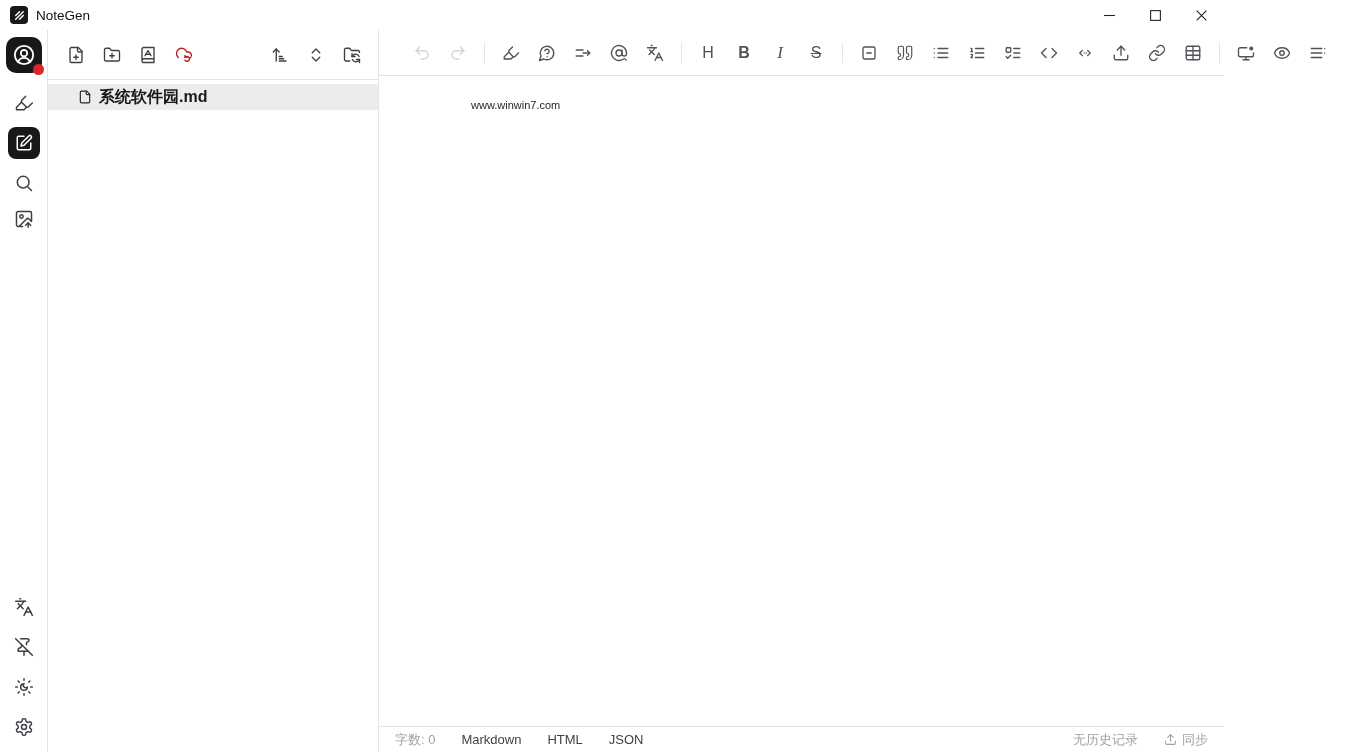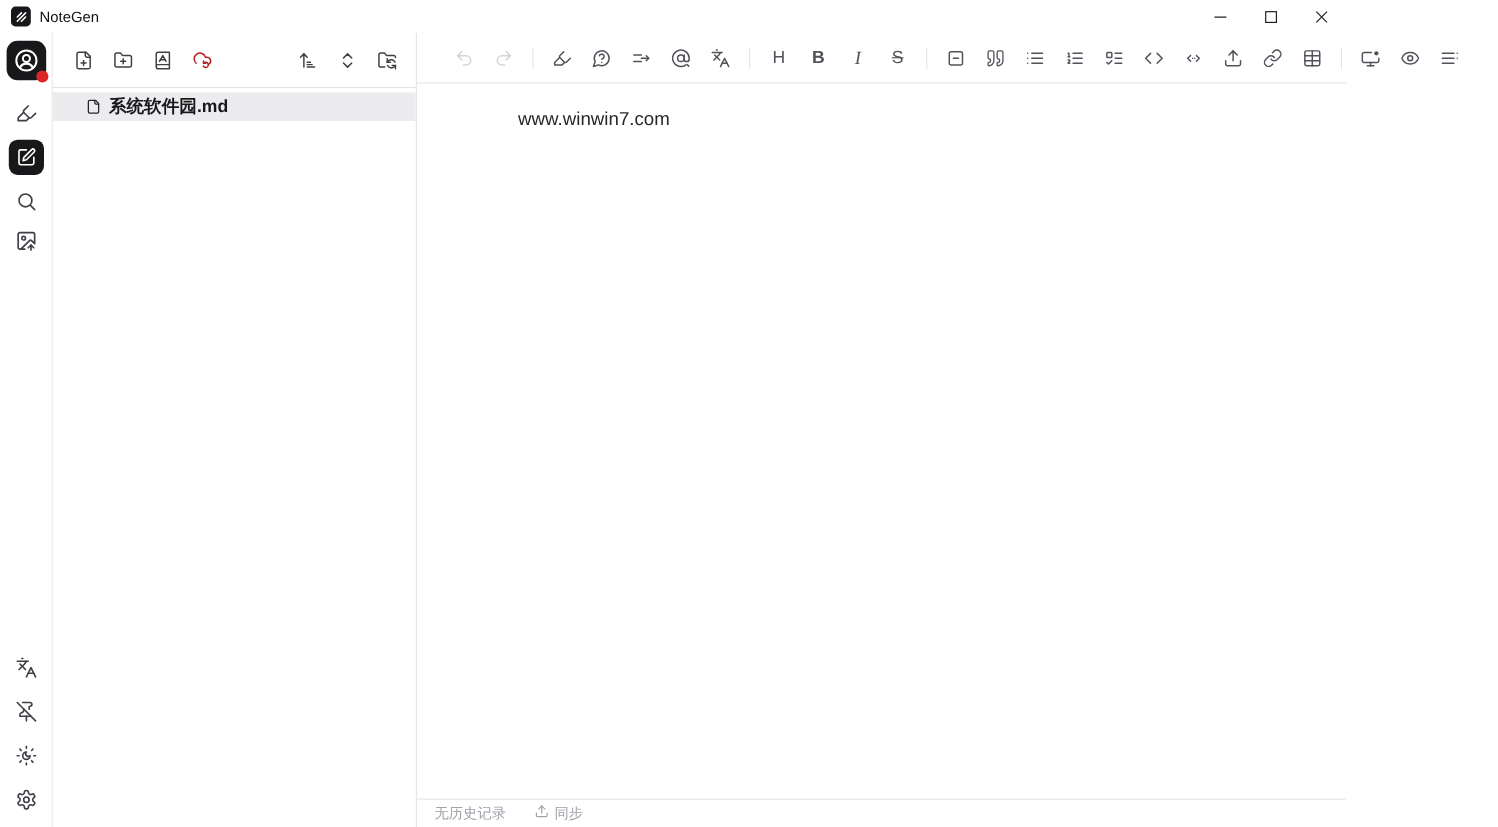--- a/index.html
+++ b/index.html
@@ -49,28 +49,28 @@
   
   .editor { flex:1; min-width:0; border-left:1px solid #e4e4e7; display:flex; flex-direction:column; }
   .editor-toolbar { height:46px; flex:0 0 46px; border-bottom:1px solid #e4e4e7; display:flex; align-items:center; padding-left:29px; }
   .editor-toolbar .tool-btn { color:#52525b; }
   .editor-toolbar .tool-btn:disabled { color:#d4d4d8; cursor:default; }
   .vsep { width:1px; height:20px; background:#e4e4e7; margin:0 12px; flex:0 0 1px; }
   .txt-ico { font-size:16px; line-height:1; color:#52525b; }
   .txt-ico.b { font-weight:bold; }
   .txt-ico.i { font-style:italic; font-family:"Liberation Serif", serif; font-size:17px; }
   .txt-ico.s { text-decoration:line-through; }
-  .editor-content { flex:1; padding:22px 40px 0 92px; font-size:17px; color:#27272a; line-height:1.3; overflow:auto; cursor:text; }
+  .editor-content { flex:1; padding:22px 40px 0 92px; font-size:11px; color:#27272a; line-height:1.3; overflow:auto; cursor:text; }
 
   
   .status-bar { height:26px; flex:0 0 26px; border-top:1px solid #e4e4e7; display:flex; align-items:center; justify-content:space-between; padding:0 16px; font-size:13px; }
   .status-left, .status-right { display:flex; align-items:center; gap:26px; }
   .muted { color:#a1a1aa; }
   .status-btn { background:none; border:none; font-size:13px; color:#3f3f46; cursor:pointer; padding:0; font-family:inherit; }
-  .sync-btn { background:none; border:none; color:#a1a1aa; font-size:13px; display:flex; align-items:flex-start; gap:5px; cursor:pointer; padding:0; font-family:Liberation Sans, sans-serif; }
+  .sync-btn { background:none; border:none; color:#a1a1aa; font-size:13px; display:flex; align-items:center; gap:5px; cursor:pointer; padding:0; font-family:Liberation Sans, sans-serif; }
   .sync-btn svg { width:13px; height:13px; }
 </style>
 </head>
 <body>
 
 <div class="window">
 
   <div class="titlebar">
     <div class="app-logo">
       <svg viewBox="0 0 24 24" fill="none" stroke="#fff" stroke-width="2.6" stroke-linecap="round">
@@ -428,20 +428,26 @@
               </svg>
           </button>
         </div>
       </div>
 
       <div class="editor-content">
         <span>www.winwin7.com</span>
       </div>
 
       <div class="status-bar">
+        <div class="status-left">
+          <span class="muted">字数: 0</span>
+          <button class="status-btn">Markdown</button>
+          <button class="status-btn">HTML</button>
+          <button class="status-btn">JSON</button>
+        </div>
         <div class="status-right">
           <span class="muted">无历史记录</span>
           <button class="sync-btn">
             <svg viewBox="0 0 24 24" fill="none" stroke="currentColor" stroke-width="2" stroke-linecap="round" stroke-linejoin="round">
                 <path d="M12 3v12"></path>
                 <path d="m17 8-5-5-5 5"></path>
                 <path d="M21 15v4a2 2 0 0 1-2 2H5a2 2 0 0 1-2-2v-4"></path>
               </svg>
             <span>同步</span>
           </button>

